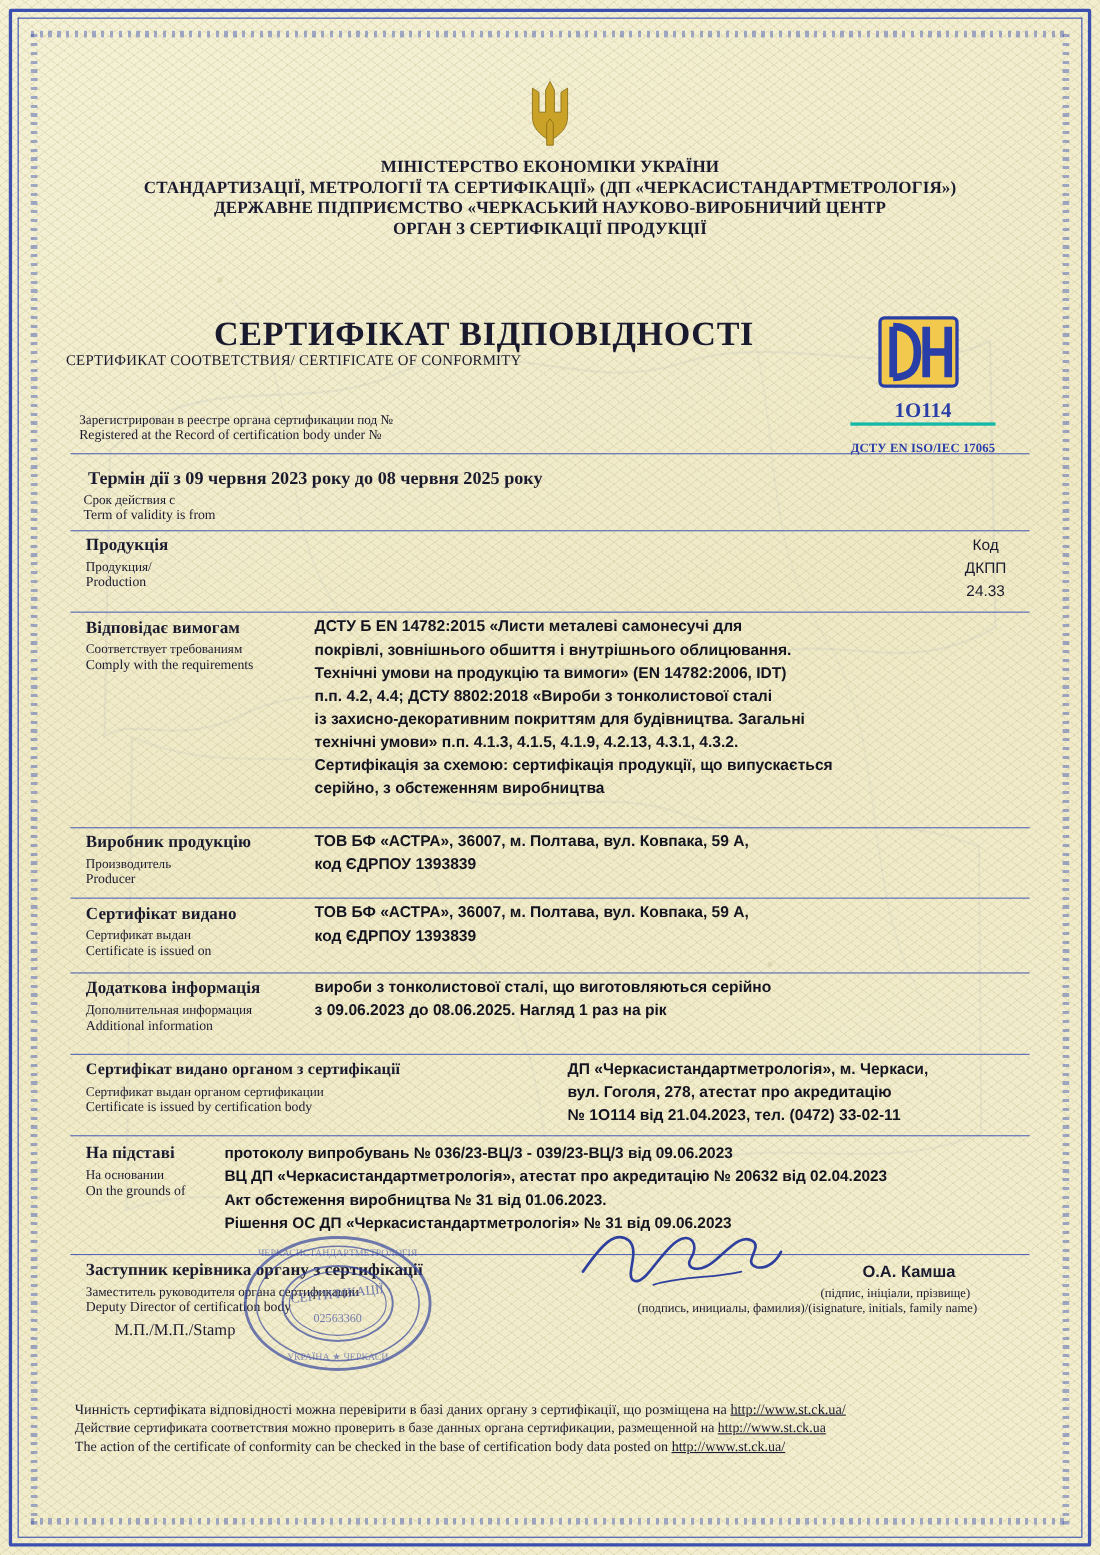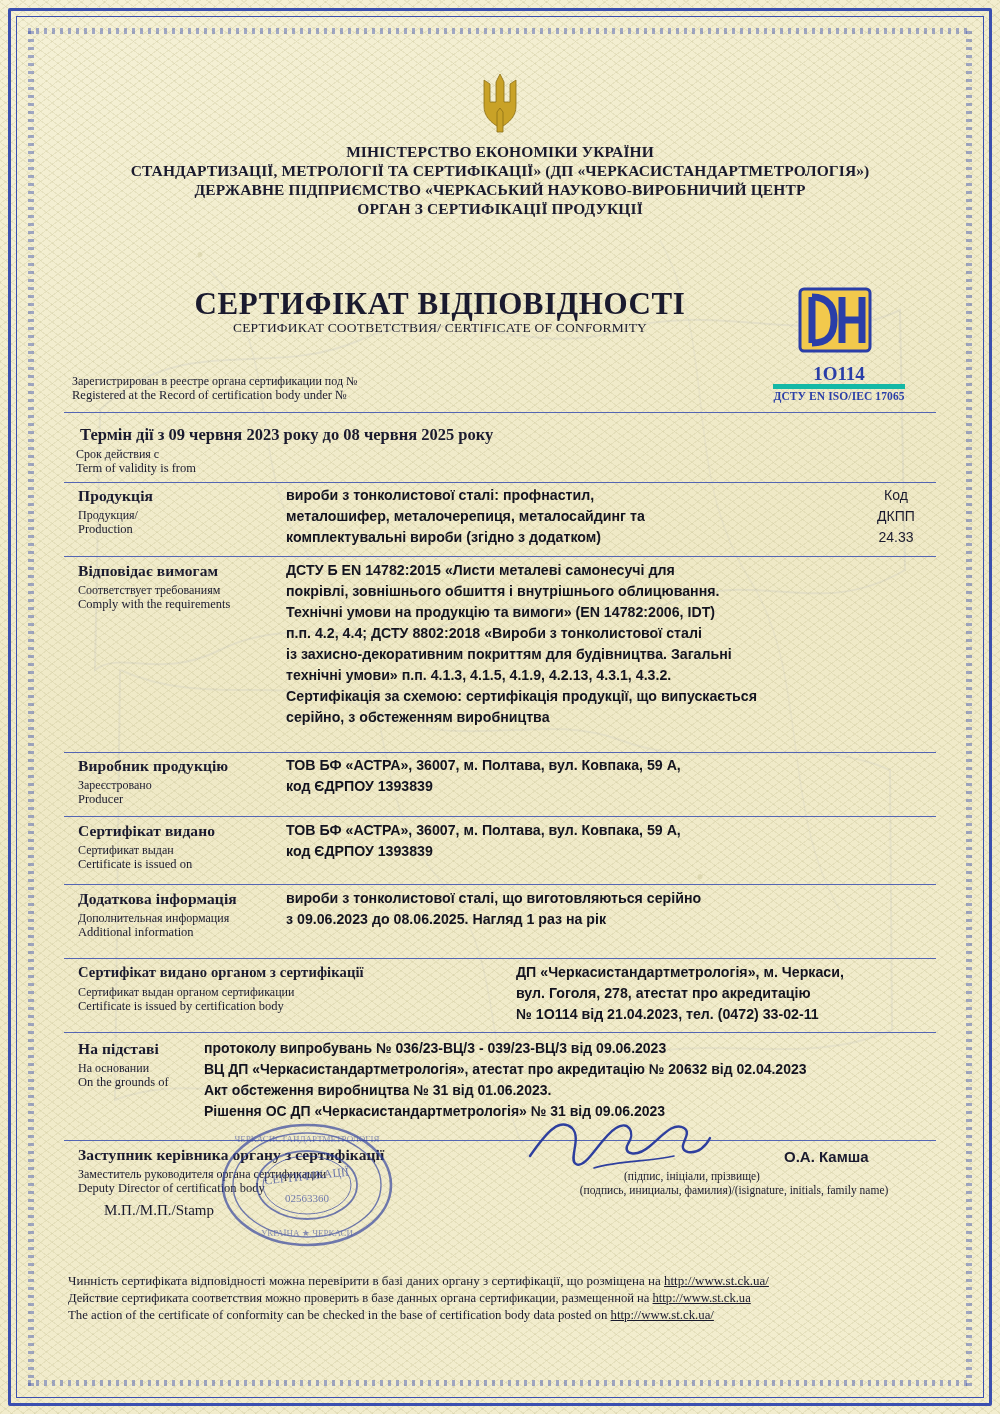--- a/index.html
+++ b/index.html
@@ -80,21 +80,20 @@
     width: 760px;
     text-align: center;
     font-weight: bold;
     font-size: 31px;
     letter-spacing: 0.6px;
   }
   .title-sub {
     position: absolute;
     left: 60px; top: 320px;
     width: 760px;
-    text-align: center;
     font-size: 13.5px;
     letter-spacing: 0.2px;
   }
   
   .acc-mark {
     position: absolute;
     left: 790px; top: 287px;
     width: 90px; height: 66px;
   }
   .acc-box {
@@ -108,23 +107,23 @@
     font-size: 19px;
     font-weight: bold;
     color: #2a3ea8;
     line-height: 20px;
   }
   .acc-std {
     font-size: 11.5px;
     font-weight: bold;
     color: #2a3ea8;
     letter-spacing: 0.1px;
-    border-top: 5px solid #14b8a6;
+    border-top: 3px solid #14b8a6;
     display: inline-block;
-    padding-top: 1px;
+    padding-top: 15px;
     font-family: Liberation Serif, serif;
   }
   .reg-line {
     position: absolute;
     left: 72px; top: 353px;
     font-weight: bold;
     font-size: 16.5px;
   }
   .reg-sub1 {
     position: absolute;
@@ -193,24 +192,24 @@
   .sig-name {
     position: absolute;
     left: 744px; top: 1148px;
     font-family: "Liberation Sans", sans-serif;
     font-weight: bold;
     font-size: 15px;
     margin-left: 40px;
   }
   .sig-cap1 {
     position: absolute;
-    left: 624px; top: 1170px;
+    left: 664px; top: 1170px;
     font-size: 11.5px;
     width: 300px;
-    text-align: left;
+    text-align: center;
   }
   .sig-cap2 {
     position: absolute;
     left: 538px; top: 1184px;
     font-size: 11.5px;
     width: 392px;
     text-align: center;
   }
   .stamp-label {
     position: absolute;
@@ -298,23 +297,20 @@
 
     <div class="term-line">Термін дії з 09 червня 2023 року  до  08 червня 2025 року</div>
     <div class="term-sub1">Срок действия с</div>
     <div class="term-sub2">Term of validity is from</div>
 
     <div class="rule" style="top:482px"></div>
 
     <div class="lbl" style="left:78px; top:487px">Продукція</div>
     <div class="lbl-ru" style="left:78px; top:508px">Продукция/</div>
     <div class="lbl-en" style="left:78px; top:522px">Production</div>
-    <div class="val" style="left:286px; top:485px; white-space:pre-line; width:510px">вироби з тонколистової сталі: профнастил,
-металошифер, металочерепиця, металосайдинг та
-комплектувальні вироби (згідно з додатком)</div>
     <div class="code-col" style="top: 485px; width: 80px; white-space: pre-line;" style2="">Код
 ДКПП</div>
     <div class="code-col" style="top:527px; width:80px">24.33</div>
 
     <div class="rule" style="top:556px"></div>
 
     <div class="lbl" style="left:78px; top:562px">Відповідає вимогам</div>
     <div class="lbl-ru" style="left:78px; top:583px">Соответствует требованиям</div>
     <div class="lbl-en" style="left:78px; top:597px">Comply with the requirements</div>
     <div class="val" style="left:286px; top:560px; white-space:pre-line; width:600px">ДСТУ Б EN 14782:2015 «Листи металеві самонесучі для
@@ -322,21 +318,21 @@
 Технічні умови на продукцію та вимоги» (EN 14782:2006, IDT)
 п.п. 4.2, 4.4; ДСТУ 8802:2018 «Вироби з тонколистової сталі
 із захисно-декоративним покриттям для будівництва. Загальні
 технічні умови» п.п. 4.1.3, 4.1.5, 4.1.9, 4.2.13, 4.3.1, 4.3.2.
 Сертифікація за схемою: сертифікація продукції, що випускається
 серійно, з обстеженням виробництва</div>
 
     <div class="rule" style="top:752px"></div>
 
     <div class="lbl" style="left:78px; top:757px">Виробник продукцію</div>
-    <div class="lbl-ru" style="left:78px; top:778px">Зареєстровано</div>
+    <div class="lbl-ru" style="left:78px; top:778px">Производитель</div>
     <div class="lbl-en" style="left:78px; top:792px">Producer</div>
     <div class="val" style="left:286px; top:755px; white-space:pre-line; width:600px">ТОВ БФ «АСТРА», 36007, м. Полтава, вул. Ковпака, 59 А,
 код ЄДРПОУ 1393839</div>
 
     <div class="rule" style="top:816px"></div>
 
     <div class="lbl" style="left:78px; top:822px">Сертифікат видано</div>
     <div class="lbl-ru" style="left:78px; top:843px">Сертификат выдан</div>
     <div class="lbl-en" style="left:78px; top:857px">Certificate is issued on</div>
     <div class="val" style="left:286px; top:820px; white-space:pre-line; width:600px">ТОВ БФ «АСТРА», 36007, м. Полтава, вул. Ковпака, 59 А,

